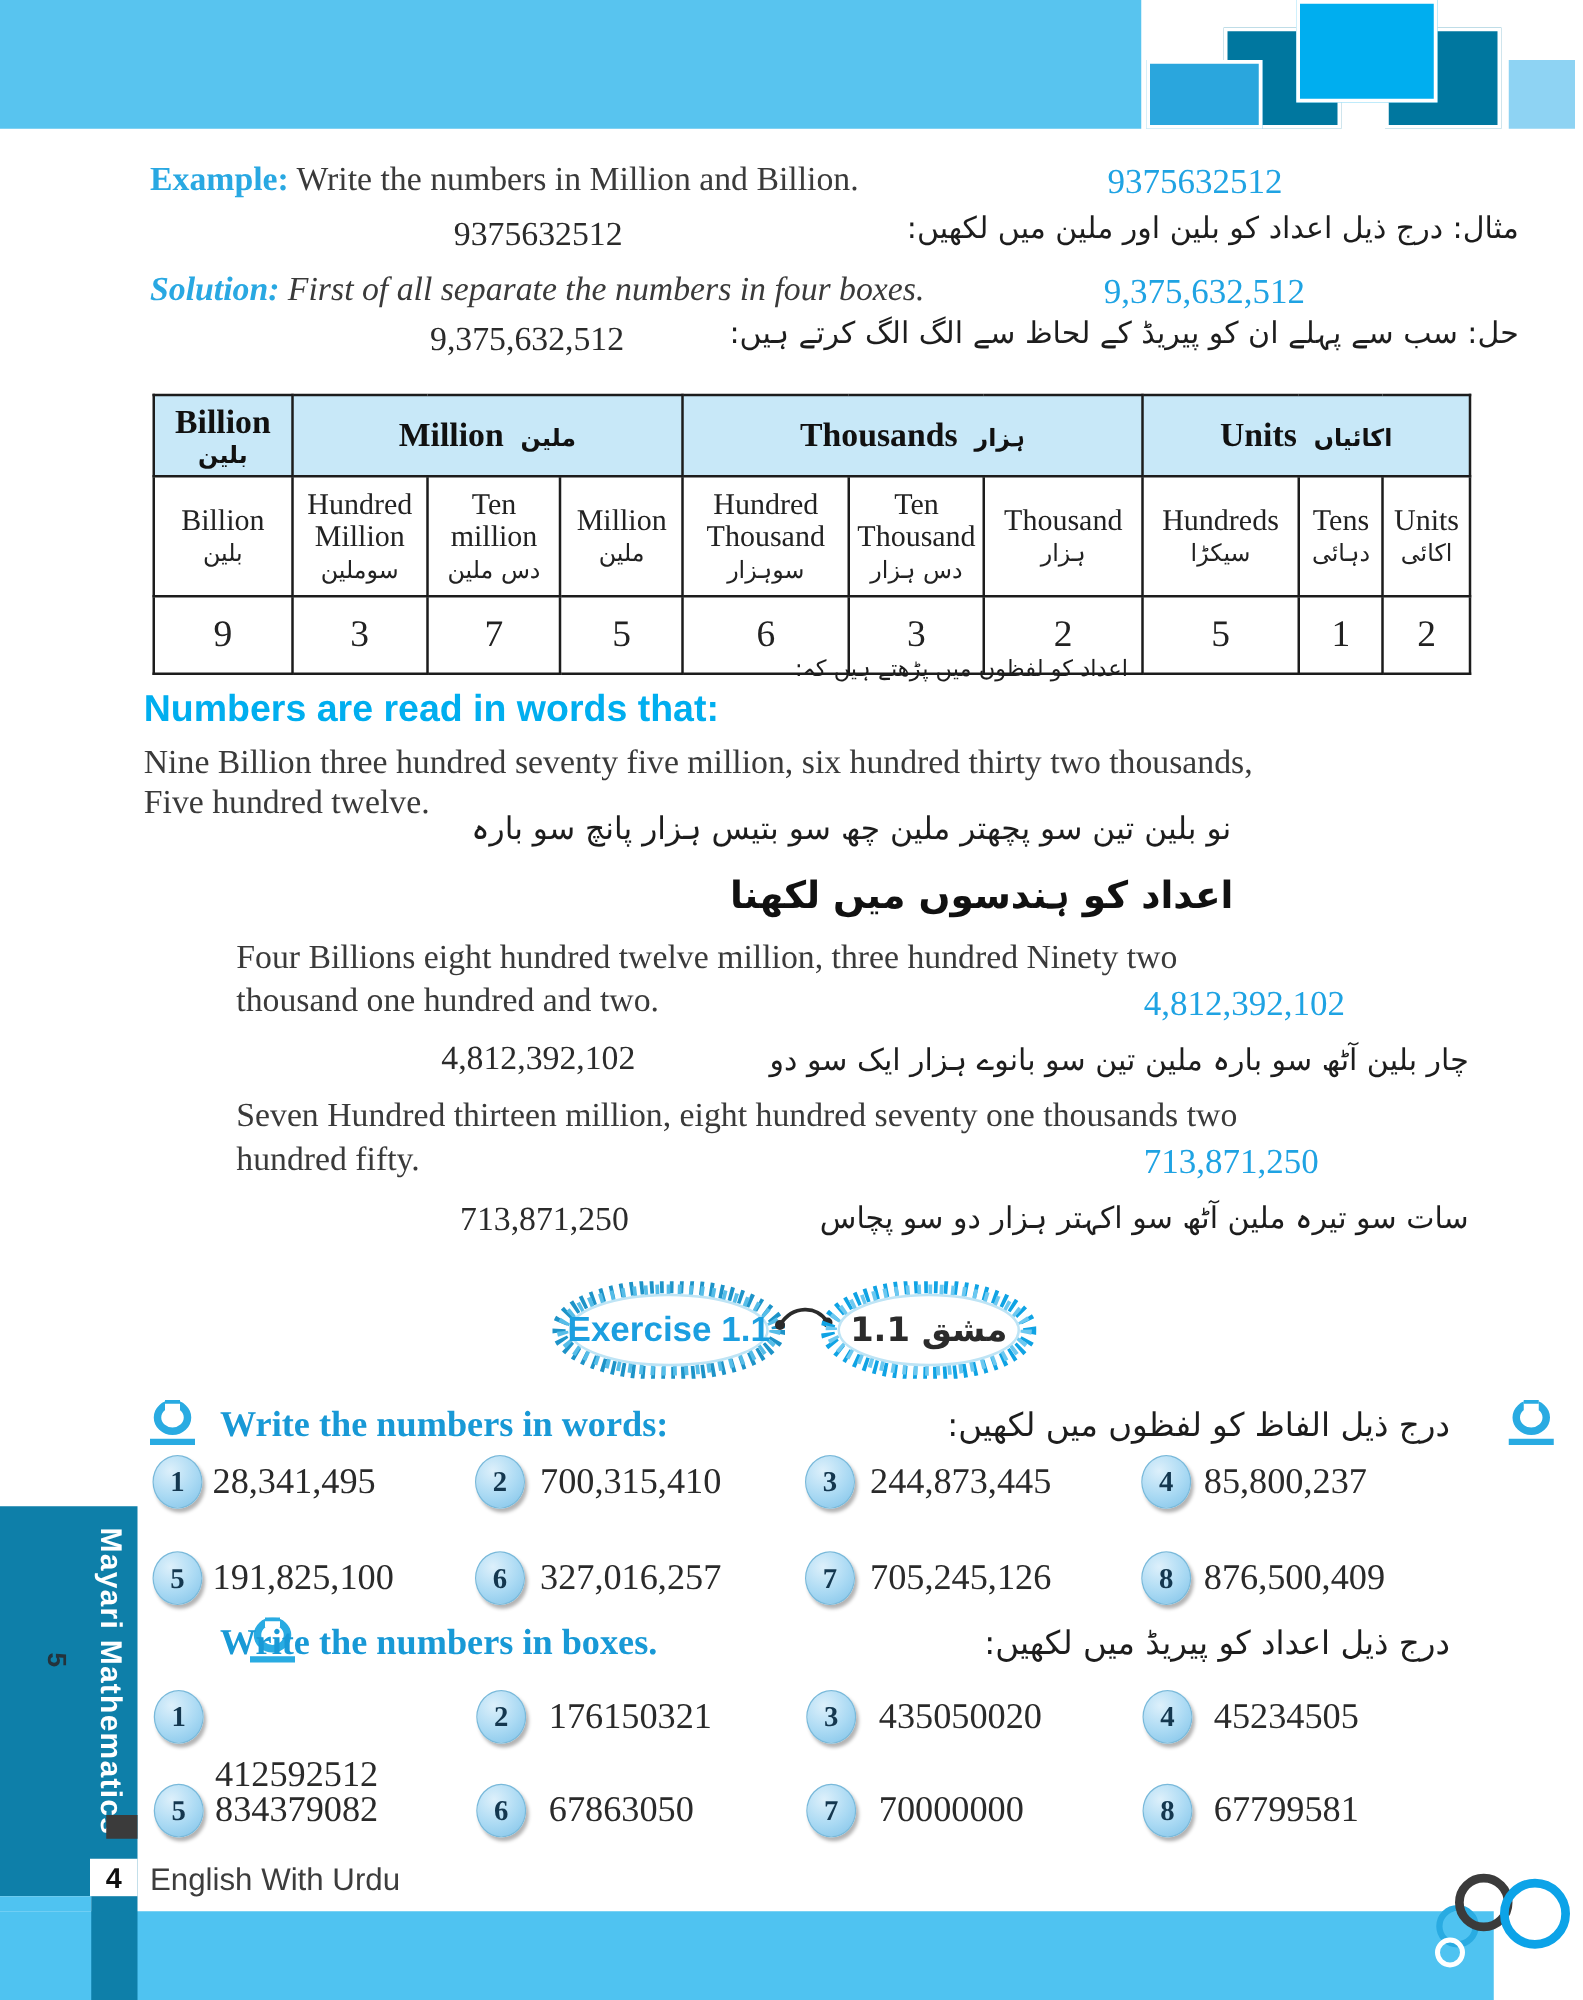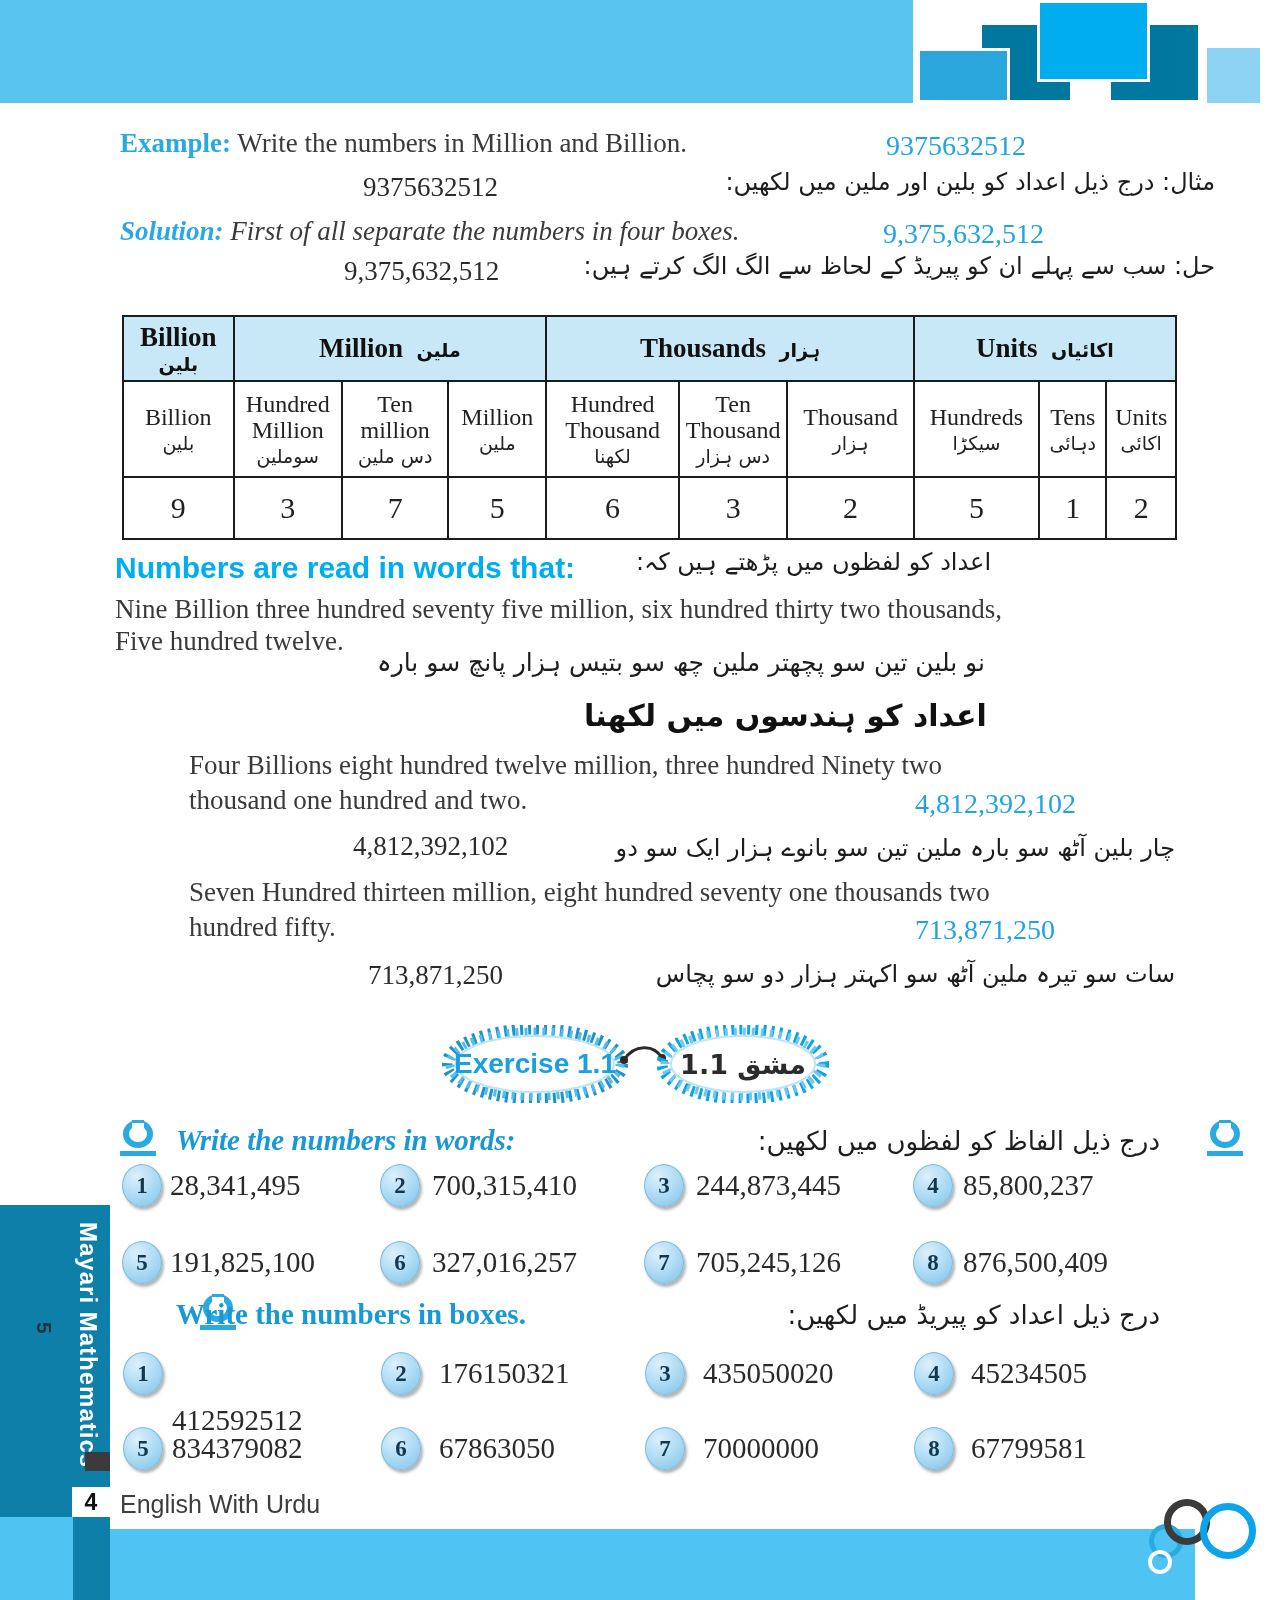--- a/index.html
+++ b/index.html
@@ -116,21 +116,21 @@
         </td>
         <td colspan="3">
           <span>Units</span>&nbsp;&nbsp;<span class="ur urdu">اکائیاں</span>
         </td>
       </tr>
       <tr class="h">
         <td><span>Billion</span><span class="ur urdu">بلین</span></td>
         <td><span>Hundred Million</span><span class="ur urdu">سوملین</span></td>
         <td><span>Ten million</span><span class="ur urdu">دس ملین</span></td>
         <td><span>Million</span><span class="ur urdu">ملین</span></td>
-        <td><span>Hundred Thousand</span><span class="ur urdu">لکھنا</span></td>
+        <td><span>Hundred Thousand</span><span class="ur urdu">سوہزار</span></td>
         <td><span>Ten Thousand</span><span class="ur urdu">دس ہزار</span></td>
         <td><span>Thousand</span><span class="ur urdu">ہزار</span></td>
         <td><span>Hundreds</span><span class="ur urdu">سیکڑا</span></td>
         <td><span>Tens</span><span class="ur urdu">دہائی</span></td>
         <td><span>Units</span><span class="ur urdu">اکائی</span></td>
       </tr>
       <tr class="d">
         <td>9</td>
         <td>3</td>
         <td>7</td>
@@ -141,21 +141,21 @@
         <td>5</td>
         <td>1</td>
         <td>2</td>
       </tr>
     </tbody>
       </table>
   </div>
 
   
   <div class="abs heading-blue" style="left:115px; top:551px;">Numbers are read in words that:</div>
-  <div class="abs urdu urdu-line" style="left:636px; top:548px; font-size:24px;text-align:right;">اعداد کو لفظوں میں پڑھتے ہیں کہ:</div>
+  <div class="abs urdu urdu-line" style="left:636px; top:524px; font-size:18px;text-align:right;">اعداد کو لفظوں میں پڑھتے ہیں کہ:</div>
   <div class="abs body-line" style="left:115px; top:594px;">Nine Billion three hundred seventy five million, six hundred thirty two thousands,</div>
   <div class="abs body-line" style="left:115px; top:626px;">Five hundred twelve.</div>
   <div class="abs urdu urdu-line" style="left:585px; top:648px; width:400px; text-align:right; font-size:25px;">نو بلین تین سو پچھتر ملین چھ سو بتیس ہزار پانچ سو بارہ</div>
 
   
   <div class="abs urdu urdu-big" style="left:584px; top:698px;">اعداد کو ہندسوں میں لکھنا</div>
 
   <div class="abs body-line" style="left:189px; top:750px;">Four Billions eight hundred twelve million, three hundred Ninety two</div>
   <div class="abs body-line" style="left:189px; top:785px;">thousand one hundred and two.</div>
   <div class="abs num-blue" style="left:915px; top:788px;">4,812,392,102</div>
@@ -188,21 +188,21 @@
     <svg width="172" height="78">
       <ellipse cx="86" cy="39" rx="81" ry="35" fill="none" stroke="#0FA3E4" stroke-width="11" stroke-dasharray="3 5"></ellipse>
       <ellipse cx="86" cy="39" rx="78" ry="32" fill="none" stroke="#6CC8F0" stroke-width="9" stroke-dasharray="3 6"></ellipse>
       <ellipse cx="86" cy="39" rx="72" ry="28" fill="#ffffff" stroke="#BEE4F5" stroke-width="2"></ellipse>
     </svg>
     <div class="badge-text urdu" style="font-weight:bold; font-size:27px; color:#2b2b2b;">مشق 1.1</div>
   </div>
 
   
   <div class="abs q-icon" style="left:120px; top:1118px;"><div class="ring"></div><div class="bar"></div></div>
-  <div class="abs ex-heading" style="left:176px; top:1124px;font-style:italic;">Write the numbers in words:</div>
+  <div class="abs ex-heading" style="left:176px; top:1124px;">Write the numbers in words:</div>
   <div class="abs urdu urdu-line" style="left:800px; top:1126px; width:360px; text-align:right; font-size:26px;">درج ذیل الفاظ کو لفظوں میں لکھیں:</div>
   <div class="abs q-icon" style="left:1167px; top:1118px;"><div class="ring"></div><div class="bar"></div></div>
 
   <div class="abs num-badge" style="left:122px; top:1164px;">1</div>
   <div class="abs item-val" style="left:170px; top:1169px;">28,341,495</div>
   <div class="abs num-badge" style="left:380px; top:1164px;">2</div>
   <div class="abs item-val" style="left:432px; top:1169px;">700,315,410</div>
   <div class="abs num-badge" style="left:644px; top:1164px;">3</div>
   <div class="abs item-val" style="left:696px; top:1169px;">244,873,445</div>
   <div class="abs num-badge" style="left:913px; top:1164px;">4</div>

